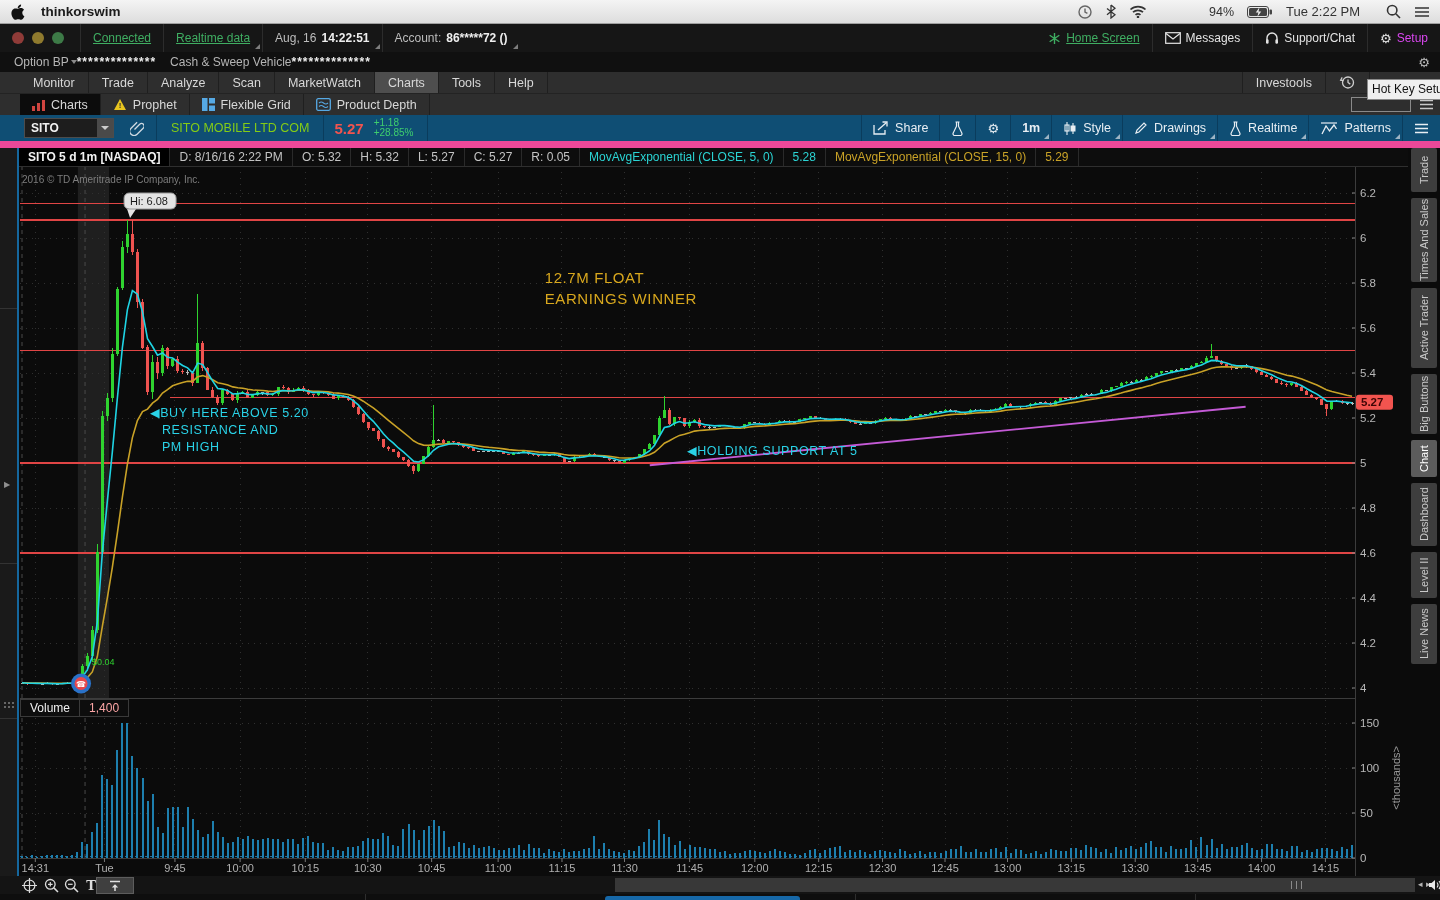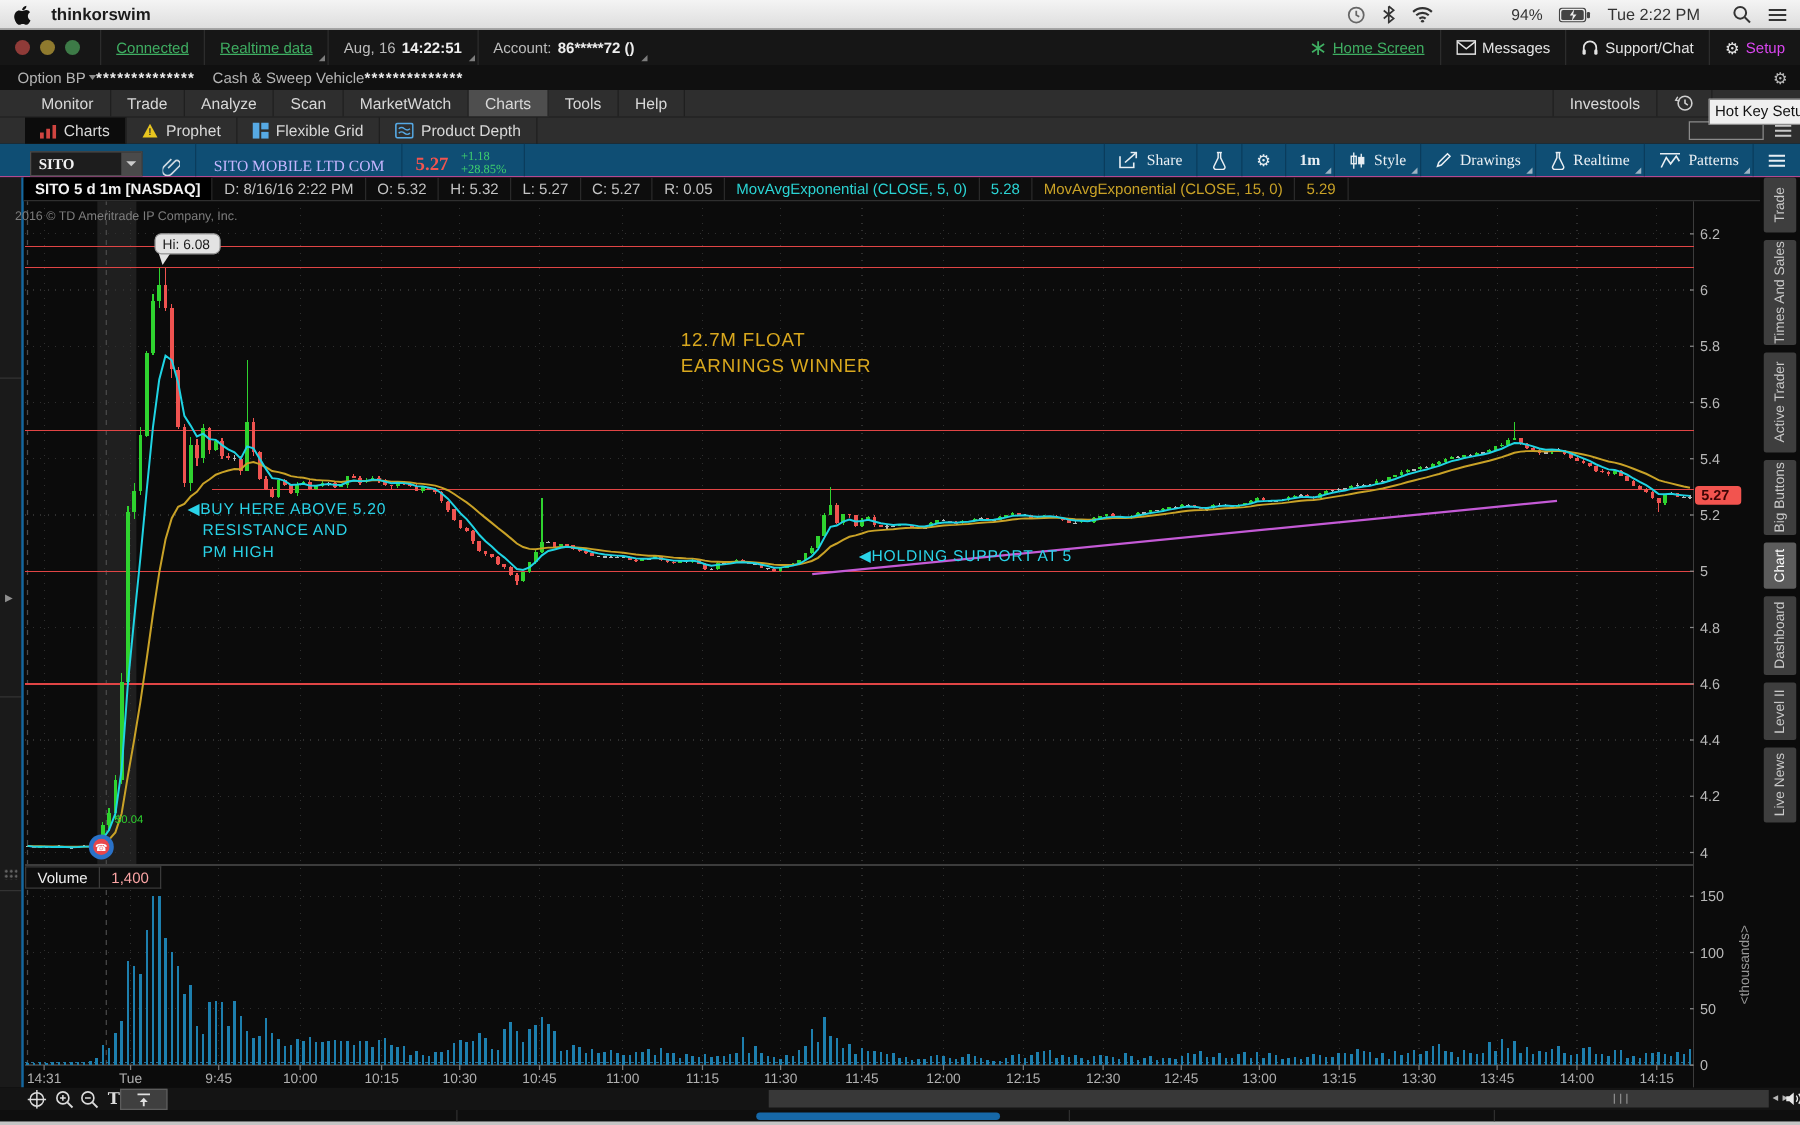--- a/index.html
+++ b/index.html
@@ -35,45 +35,45 @@
   .mtab.active{background:#4e4e4e;}
   #maintabs-right{margin-left:auto;display:flex;align-items:stretch;}
   
   #subtabs{height:21px;background:#2e2e2e;display:flex;align-items:stretch;font-size:12.5px;color:#d8d8d8;}
   #subtabs-left{display:flex;margin-left:20px;}
   .stab{display:flex;align-items:center;gap:6px;padding:0 12px;border-right:1px solid #1f1f1f;cursor:pointer;}
   .stab.active{background:#0c0c0c;}
   #subtabs-right{margin-left:auto;display:flex;align-items:center;gap:8px;margin-right:6px;}
   #subtabs-right .obox{width:58px;height:13px;border:1px solid #8a8a8a;}
   
-  #symbolbar{height:26px;background:#0f4e74;display:flex;align-items:flex-end;font-size:12.5px;color:#dfe8ee;border-bottom:1px solid #ec4899;font-family:Liberation Serif, serif;}
+  #symbolbar{height:26px;background:#0f4e74;display:flex;align-items:center;font-size:12.5px;color:#dfe8ee;border-bottom:7px solid #ec4899;}
   #symbox{position:relative;display:flex;margin-left:24px;width:88px;height:18px;background:#1d1d1d;border:1px solid #4c4c4c;align-items:center;cursor:pointer;}
   #symbox .sym{flex:1;padding-left:6px;color:#f2f2f2;font-weight:bold;font-size:12px;}
   #symbox .dd{width:16px;height:100%;background:#4a4a4a;display:flex;align-items:center;justify-content:center;}
   #symbox .dd b{width:0;height:0;border-top:4px solid #ccc;border-left:4px solid transparent;border-right:4px solid transparent;}
   .vsep{width:1px;height:100%;background:#0a3c5c;}
-  #sb-name{color:#c4b5fd;margin:0 14px;}
+  #sb-name{color:#84cc16;margin:0 14px;}
   #sb-last{color:#f2544f;font-weight:bold;font-size:15px;margin:0 10px;}
   #sb-chg{display:flex;flex-direction:column;line-height:10px;font-size:10px;color:#3ecf6e;margin-right:14px;}
   #sb-right{margin-left:auto;display:flex;align-items:stretch;height:100%;}
   .sbtn{position:relative;display:flex;align-items:center;gap:6px;padding:0 11px;border-left:1px solid #0a3c5c;cursor:pointer;color:#e8eef3;}
   .sbtn .corner2{position:absolute;right:2px;bottom:2px;width:0;height:0;border-bottom:5px solid #9db4c4;border-left:5px solid transparent;}
   
   #chart-region{position:relative;height:728px;background:#0b0b0b;}
   #left-gutter{position:absolute;left:0;top:0;width:17px;height:728px;background:#1a1a1a;}
   #left-gutter .div{position:absolute;left:0;width:100%;height:1px;background:#333;}
   #gutter-arrow{position:absolute;left:4px;top:332px;color:#909090;font-size:8px;}
   #gutter-grip{position:absolute;left:3px;top:553px;width:11px;height:9px;
      background-image:radial-gradient(#666 1px,transparent 1.2px);background-size:4px 4px;}
   #blue-rail{position:absolute;left:17px;top:0;width:2px;height:728px;background:#15679e;}
   #chart-header{position:absolute;left:19px;top:0;right:32px;height:18px;background:#0d0d0d;border-bottom:1px solid #2f2f2f;
      display:flex;align-items:stretch;font-size:12px;color:#c4c4c4;}
   #chart-header .cell{display:flex;align-items:center;padding:0 9px;border-right:1px solid #2a2a2a;white-space:nowrap;}
   #chart-header .title{background:#000;color:#f2f2f2;font-weight:bold;}
-  #copyright{position:absolute;left:12px;top:26px;font-size:10px;color:#7d7d7d;}
+  #copyright{position:absolute;left:22px;top:26px;font-size:10px;color:#7d7d7d;}
   #chart-svg{position:absolute;left:20px;top:0;}
   #right-tabs{position:absolute;left:1408px;top:0;width:32px;height:728px;background:#0b0b0b;display:flex;flex-direction:column;}
   .vtab{width:26px;margin:0 3px 6px 3px;background:#3e3e3e;color:#c9c9c9;border-radius:2px;
      display:flex;align-items:center;justify-content:center;font-size:11px;cursor:pointer;
      writing-mode:vertical-rl;transform:rotate(180deg);}
   .vtab.active{background:#5c5c5c;color:#ffffff;}
   #vol-header{position:absolute;left:20px;top:551px;display:flex;height:18px;font-size:12px;}
   #vol-header .cell{display:flex;align-items:center;padding:0 9px;border:1px solid #3a3a3a;background:#0d0d0d;}
   #vol-header .v1{color:#efefef;}
   #vol-header .v2{color:#fca5a5;border-left:none;}

